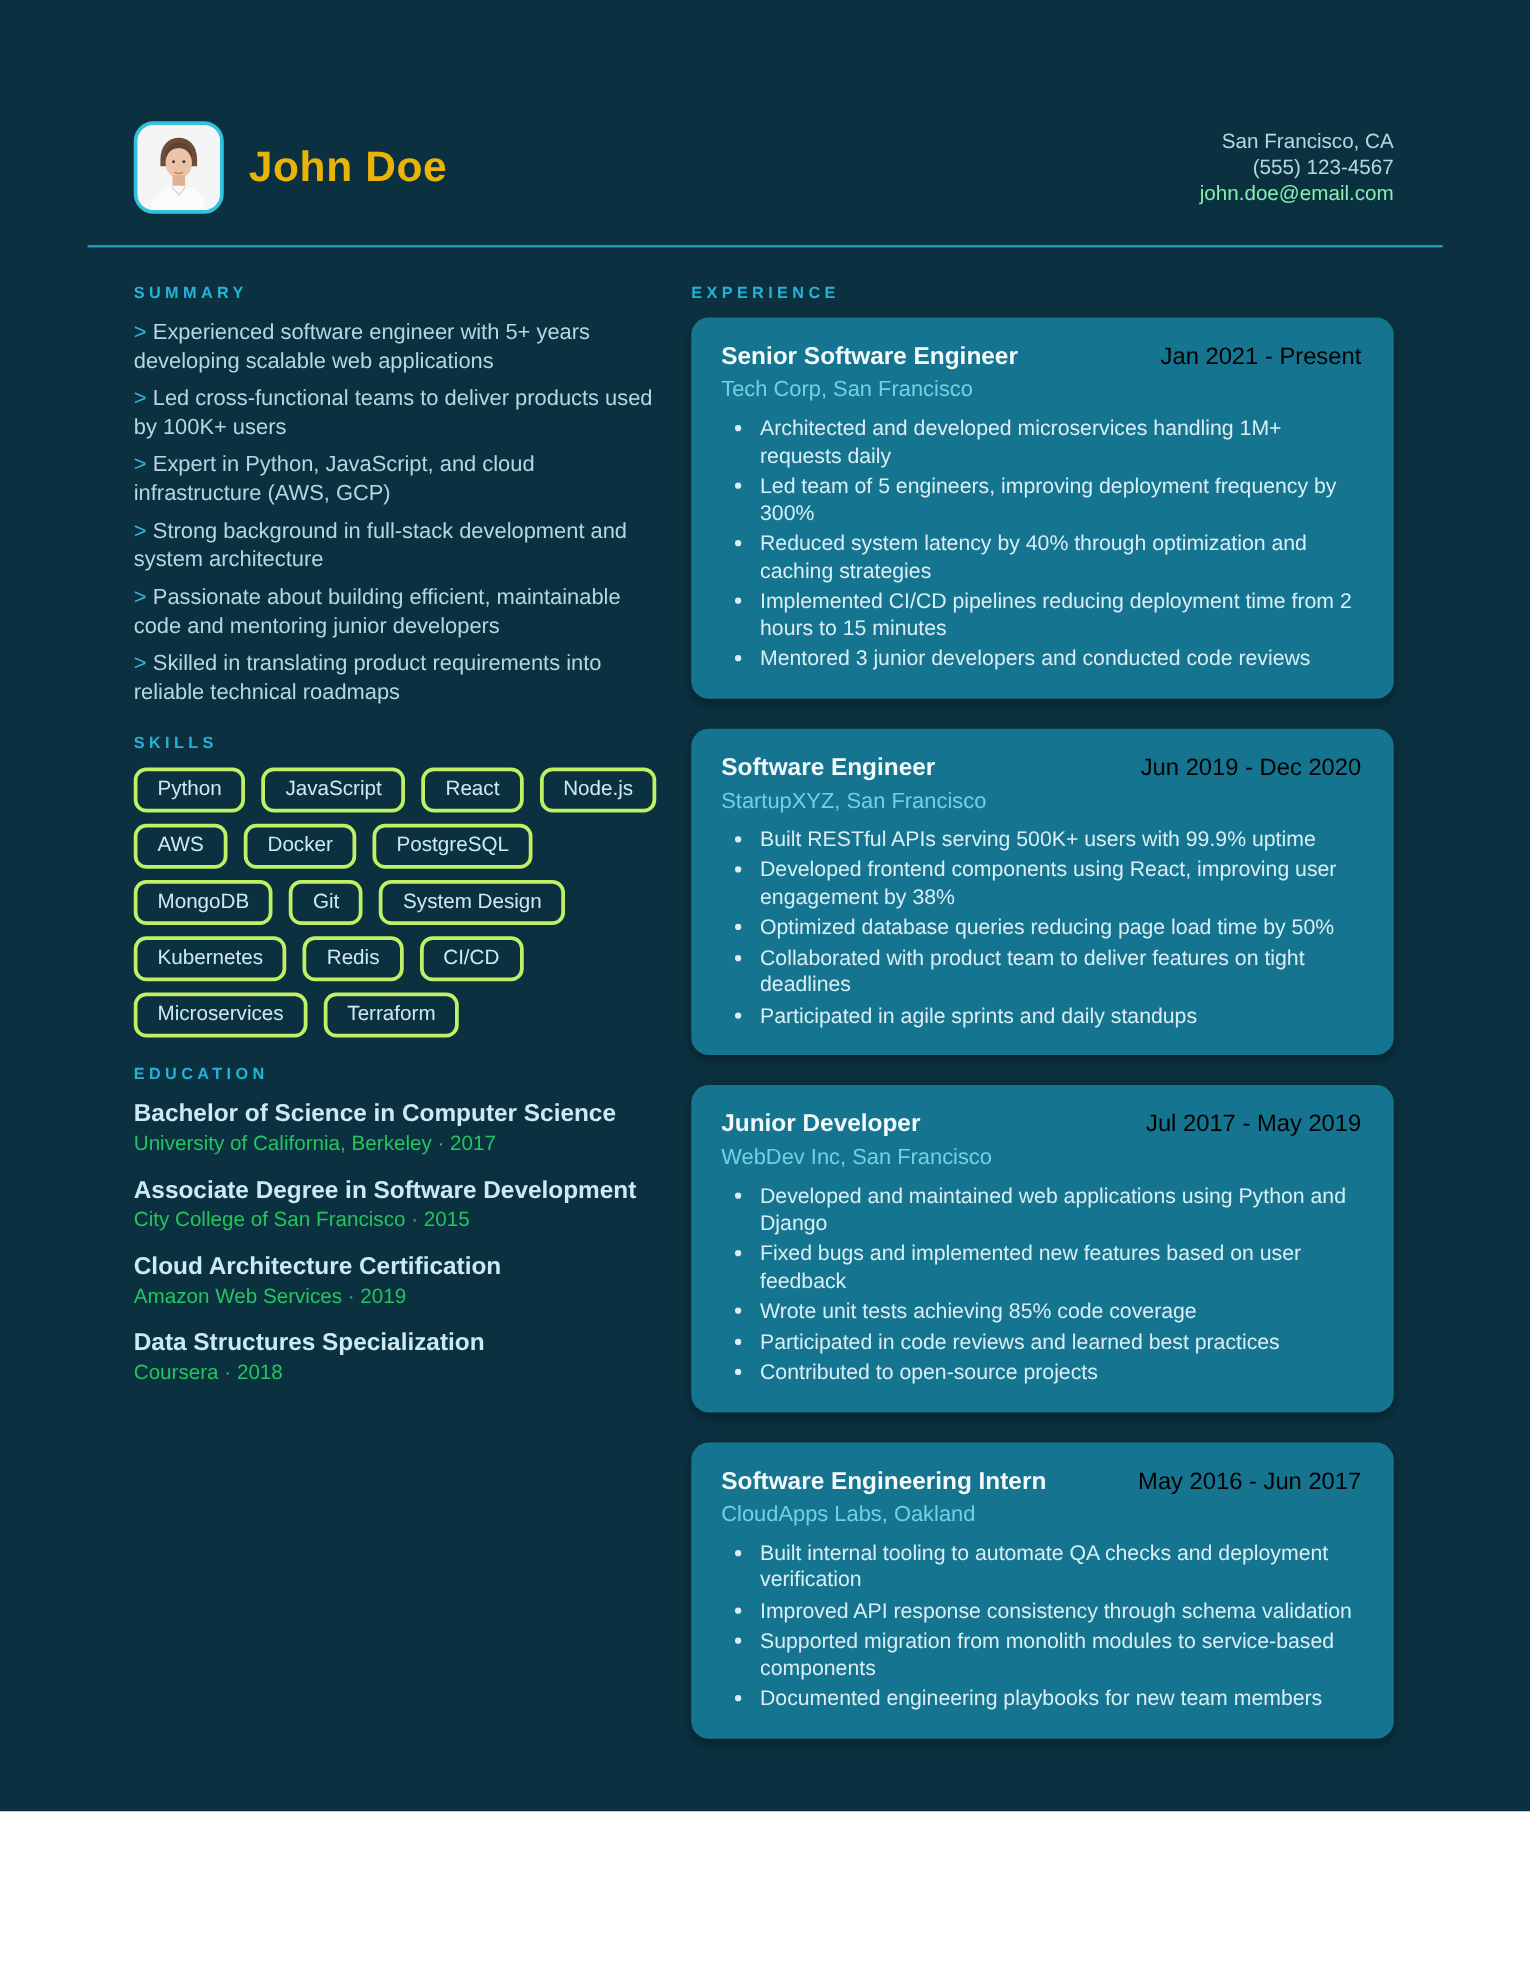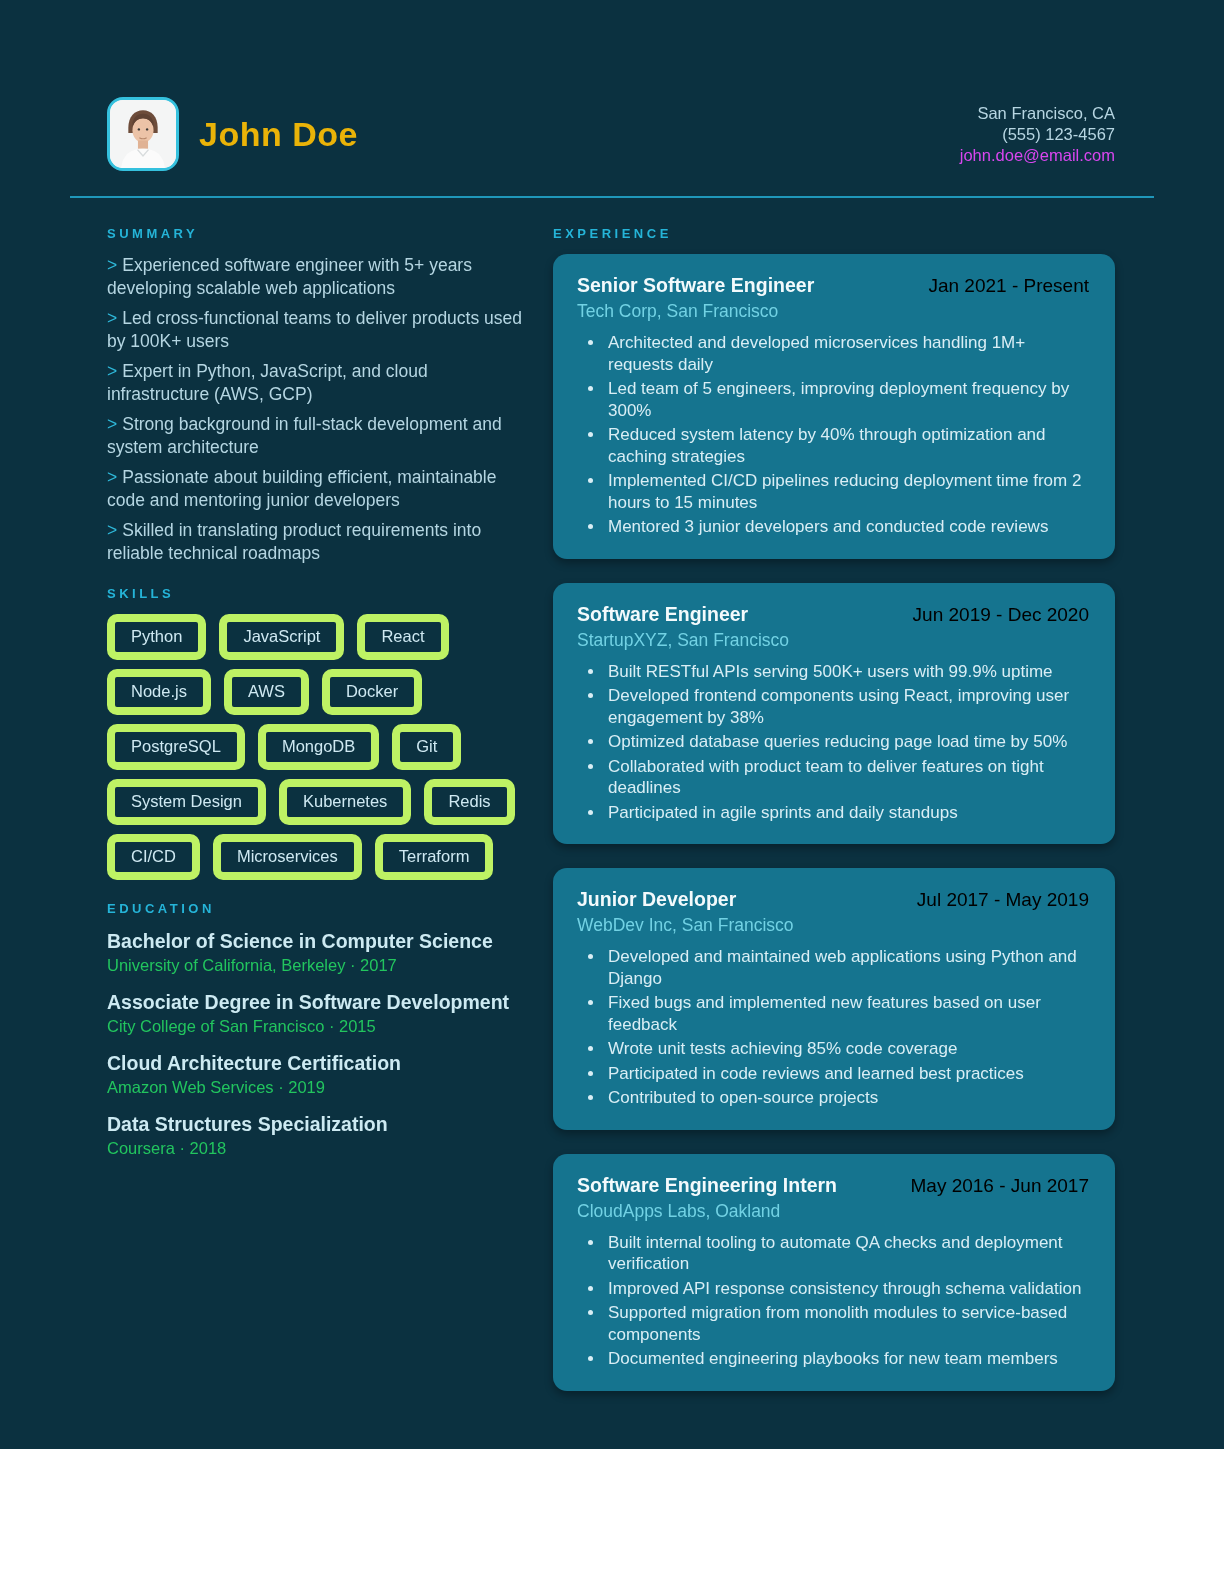--- a/index.html
+++ b/index.html
@@ -29,21 +29,21 @@
     border: 3px solid #35c1de;
     border-radius: 16px;
     overflow: hidden;
   }
   .avatar svg { display: block; width: 100%; height: 100%; }
   .name {
     margin: 0; font-size: 34px; font-weight: 700;
     color: #eab308; letter-spacing: 0.5px;
   }
   .contact { text-align: right; font-size: 16.5px; line-height: 21px; color: #b7d6e2; }
-  .contact .email { color: #d946ef; }
+  .contact .email { color: #86efac; }
   .divider { height: 2px; background: #1f97ba; margin-top: 25px; }
 
   
   .columns { display: flex; gap: 22px; margin: 28px 39px 0 37px; align-items: flex-start; }
   .left-col  { width: 424px; flex: none; }
   .right-col { flex: 1; min-width: 0; }
 
   .sec-title {
     margin: 0 0 13px 0;
     font-size: 13px; font-weight: 700;
@@ -57,21 +57,21 @@
     margin: 0 0 7px 0;
     font-size: 17.5px; line-height: 23px;
     color: #b5d6e2;
   }
   .summary-item .marker { color: #2fb9da; margin-right: 5px; }
 
   
   .pills { display: flex; flex-wrap: wrap; gap: 9px 13px; margin: 2px 0 0 0; }
   .pill {
     display: inline-block;
-    border: 8px solid #bef264;
+    border: 3px solid #bef264;
     border-radius: 10px;
     padding: 5px 16px 6px;
     font-size: 16.5px; color: #cfe9f2;
     white-space: nowrap;
   }
 
   
   .edu-degree {
     margin: 0; font-size: 19.5px; font-weight: 700;
     line-height: 25px; color: #cdeaf2;

